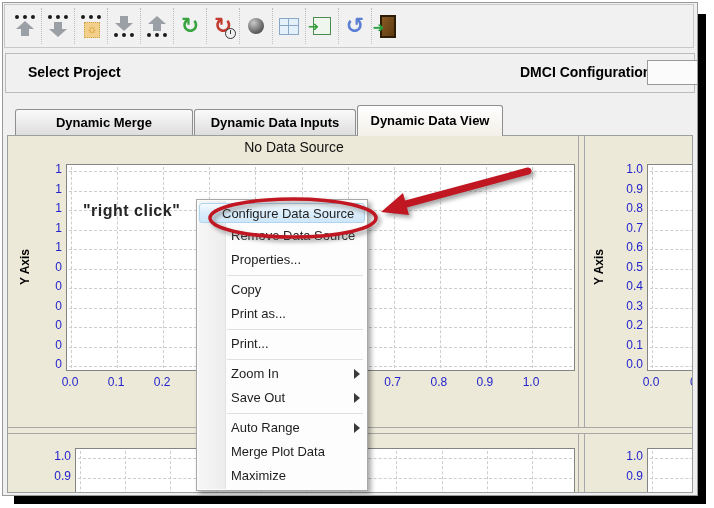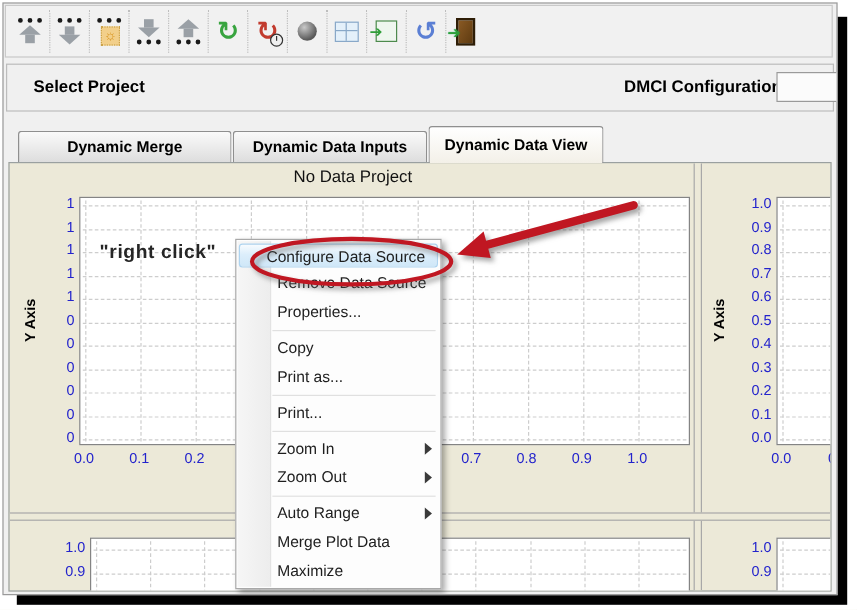--- a/index.html
+++ b/index.html
@@ -185,21 +185,21 @@
     <div id="tabstrip">
       <div class="tab" style="left:12px;width:178px;">Dynamic Merge Controls</div>
       <div class="tab active" style="left:354px;width:146px;">Dynamic Data View</div>
       <div class="tab" style="left:191px;width:162px;">Dynamic Data Inputs</div>
     </div>
 
     <div id="content">
       <div class="splitv" style="left:570px;"></div>
       <div class="splith" style="top:291px;"></div>
 
-      <div class="chart-title" style="left:2px;top:3px;width:568px;">No Data Project</div>
+      <div class="chart-title" style="left:2px;top:3px;width:568px;">No Data Source</div>
 
       <div class="ylabel" style="left:-8px;top:124px;width:50px;text-align:center;">Y Axis</div>
       <div class="plot" id="plot-tl" style="left:58px;top:28px;width:509px;height:207px;">
           <div class="gridline-v" style="left: 4px;"></div>
           <div class="gridline-v" style="left: 50.1px;"></div>
           <div class="gridline-v" style="left: 96.2px;"></div>
           <div class="gridline-v" style="left: 142.3px;"></div>
           <div class="gridline-v" style="left: 188.4px;"></div>
           <div class="gridline-v" style="left: 234.5px;"></div>
           <div class="gridline-v" style="left: 280.6px;"></div>
@@ -316,21 +316,21 @@
       <div class="mi">
         <span>Print as...</span></div>
       <div class="msep"></div>
       <div class="mi">
         <span>Print...</span></div>
       <div class="msep"></div>
       <div class="mi">
         <span>Zoom In</span>
         <span class="subarrow"></span></div>
       <div class="mi">
-        <span>Zoom Out</span>
+        <span>Save Out</span>
         <span class="subarrow"></span></div>
       <div class="msep"></div>
       <div class="mi">
         <span>Auto Range</span>
         <span class="subarrow"></span></div>
       <div class="mi">
         <span>Merge Plot Data</span></div>
       <div class="mi">
         <span>Maximize</span></div>
     </div>

